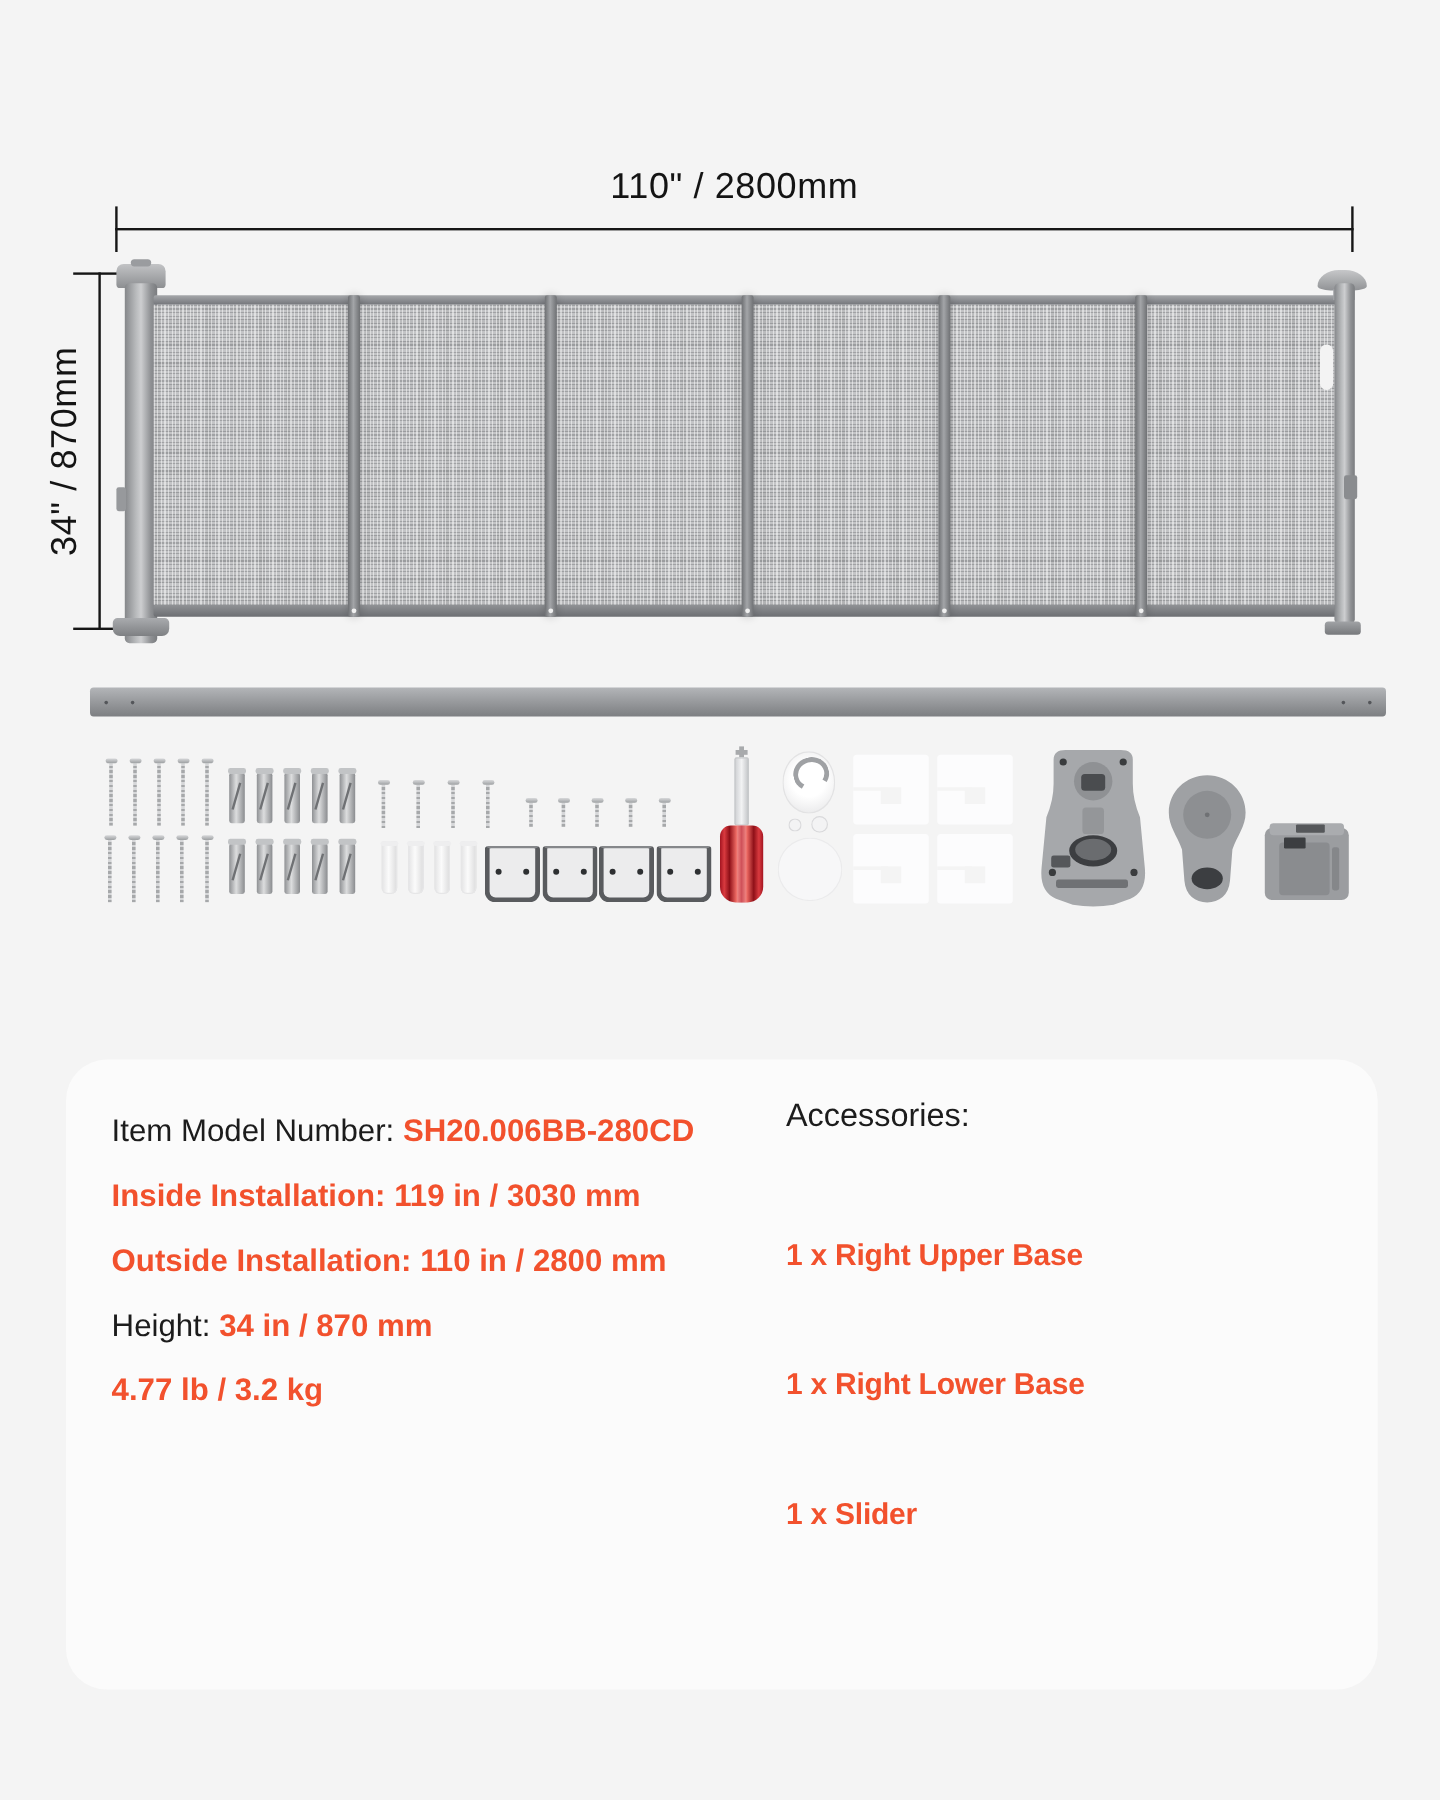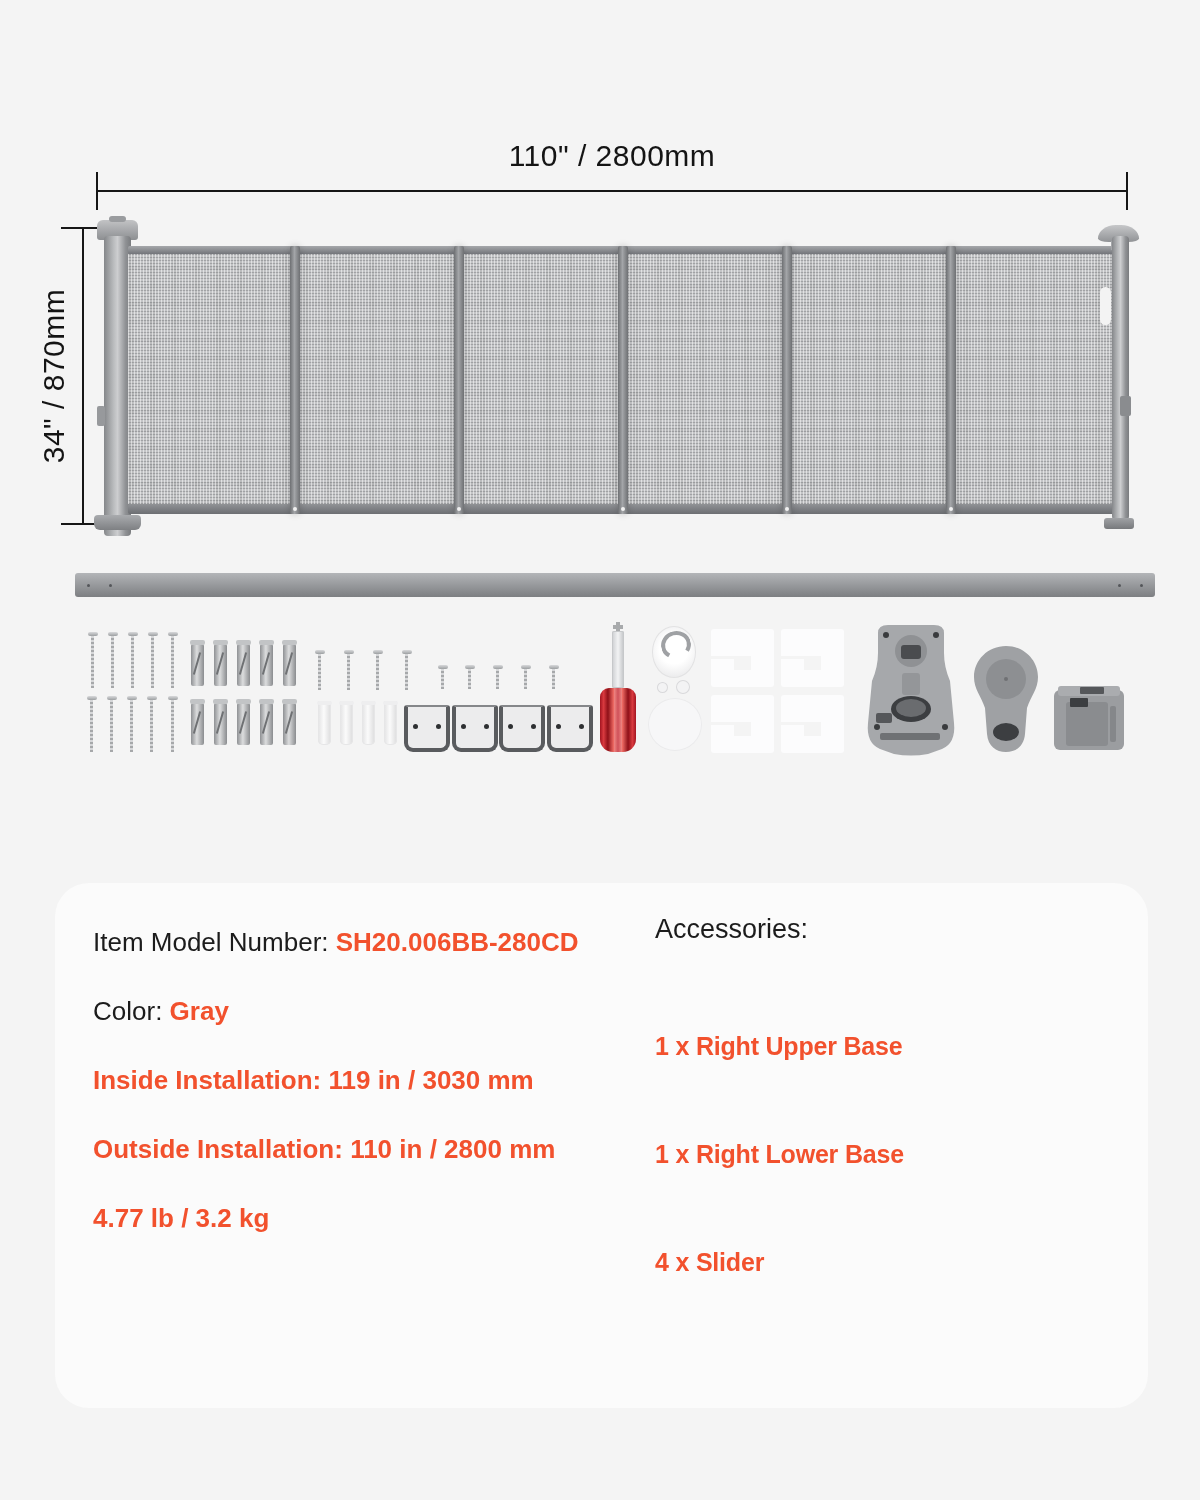--- a/index.html
+++ b/index.html
@@ -99,21 +99,21 @@
     border:4px solid #9fa1a4;border-bottom-color:transparent;transform:rotate(-15deg);}
   .washer{position:absolute;border-radius:50%;background:#f3f3f4;box-shadow:inset 0 0 0 1px #d9d9db;}
   #gh-disc{left:648px;top:698px;width:54px;height:53px;border-radius:50%;background:#f7f7f8;box-shadow:inset 0 0 0 1px #ebebec;}
 
   .sticker{position:absolute;width:63px;height:58px;background:#fcfcfd;border-radius:3px;}
   .sticker::before{content:"";position:absolute;left:0;top:47%;width:46%;height:3px;background:#f4f4f4;}
   .sticker::after{content:"";position:absolute;left:37%;top:47%;width:27%;height:23%;background:#f4f4f4;}
 
   
   #spec-panel{left:55px;top:883px;width:1093px;height:525px;background:#fbfbfb;border-radius:34px;}
-  #spec-left{position:absolute;left:38px;top:44px;width:560px;display:flex;flex-direction:column;gap:38px;
+  #spec-left{position:absolute;left:38px;top:44px;width:560px;display:flex;flex-direction:column;gap:23px;
     font-size:26px;line-height:31px;white-space:pre-wrap;}
   .orange{color:#F2512D;font-weight:700;}
   .spec-row .lbl{color:#1c1c1c;font-weight:400;}
   #spec-right{position:absolute;left:600px;top:30px;width:480px;}
   #accessories-title{font-size:27px;color:#1c1c1c;line-height:32px;margin-bottom:11px;}
   #accessories-list{list-style:none;margin:0;padding:0;font-size:25px;font-weight:700;color:#F2512D;line-height:36px;letter-spacing:-.2px;white-space:pre-wrap;}
 </style>
 </head>
 <body>
 
@@ -251,31 +251,31 @@
     <rect x="28" y="3" width="24" height="7" rx="1" fill="#55575a"></rect>
     <rect x="14" y="18" width="42" height="44" rx="3" fill="#8a8c8f"></rect>
     <rect x="18" y="14" width="18" height="9" rx="1" fill="#3c3e41"></rect>
     <rect x="58" y="22" width="6" height="36" rx="2" fill="#85878a"></rect>
   </svg>
 </div>
 
 <div class="abs" id="spec-panel">
   <div id="spec-left">
     <div class="spec-row"><span class="lbl">Item Model Number: </span><span class="orange">SH20.006BB-280CD</span></div>
-    <div class="spec-row"><span class="lbl">Color: </span><span class="orange">Gray</span></div>
     <div class="spec-row orange">Inside Installation: 119 in / 3030 mm</div>
     <div class="spec-row orange">Outside Installation: 110 in / 2800 mm</div>
+    <div class="spec-row"><span class="lbl">Height: </span><span class="orange">34 in / 870 mm</span></div>
     <div class="spec-row orange">4.77 lb / 3.2 kg</div>
   </div>
   <div id="spec-right">
     <div id="accessories-title">Accessories:</div>
     <ul id="accessories-list">
       <li>1 x Right Upper Base</li>
       <li>1 x Right Lower Base</li>
-      <li>4 x Slider</li>
+      <li>1 x Slider</li>
       
       
       
       
       
       
       
     </ul>
   </div>
 </div>

